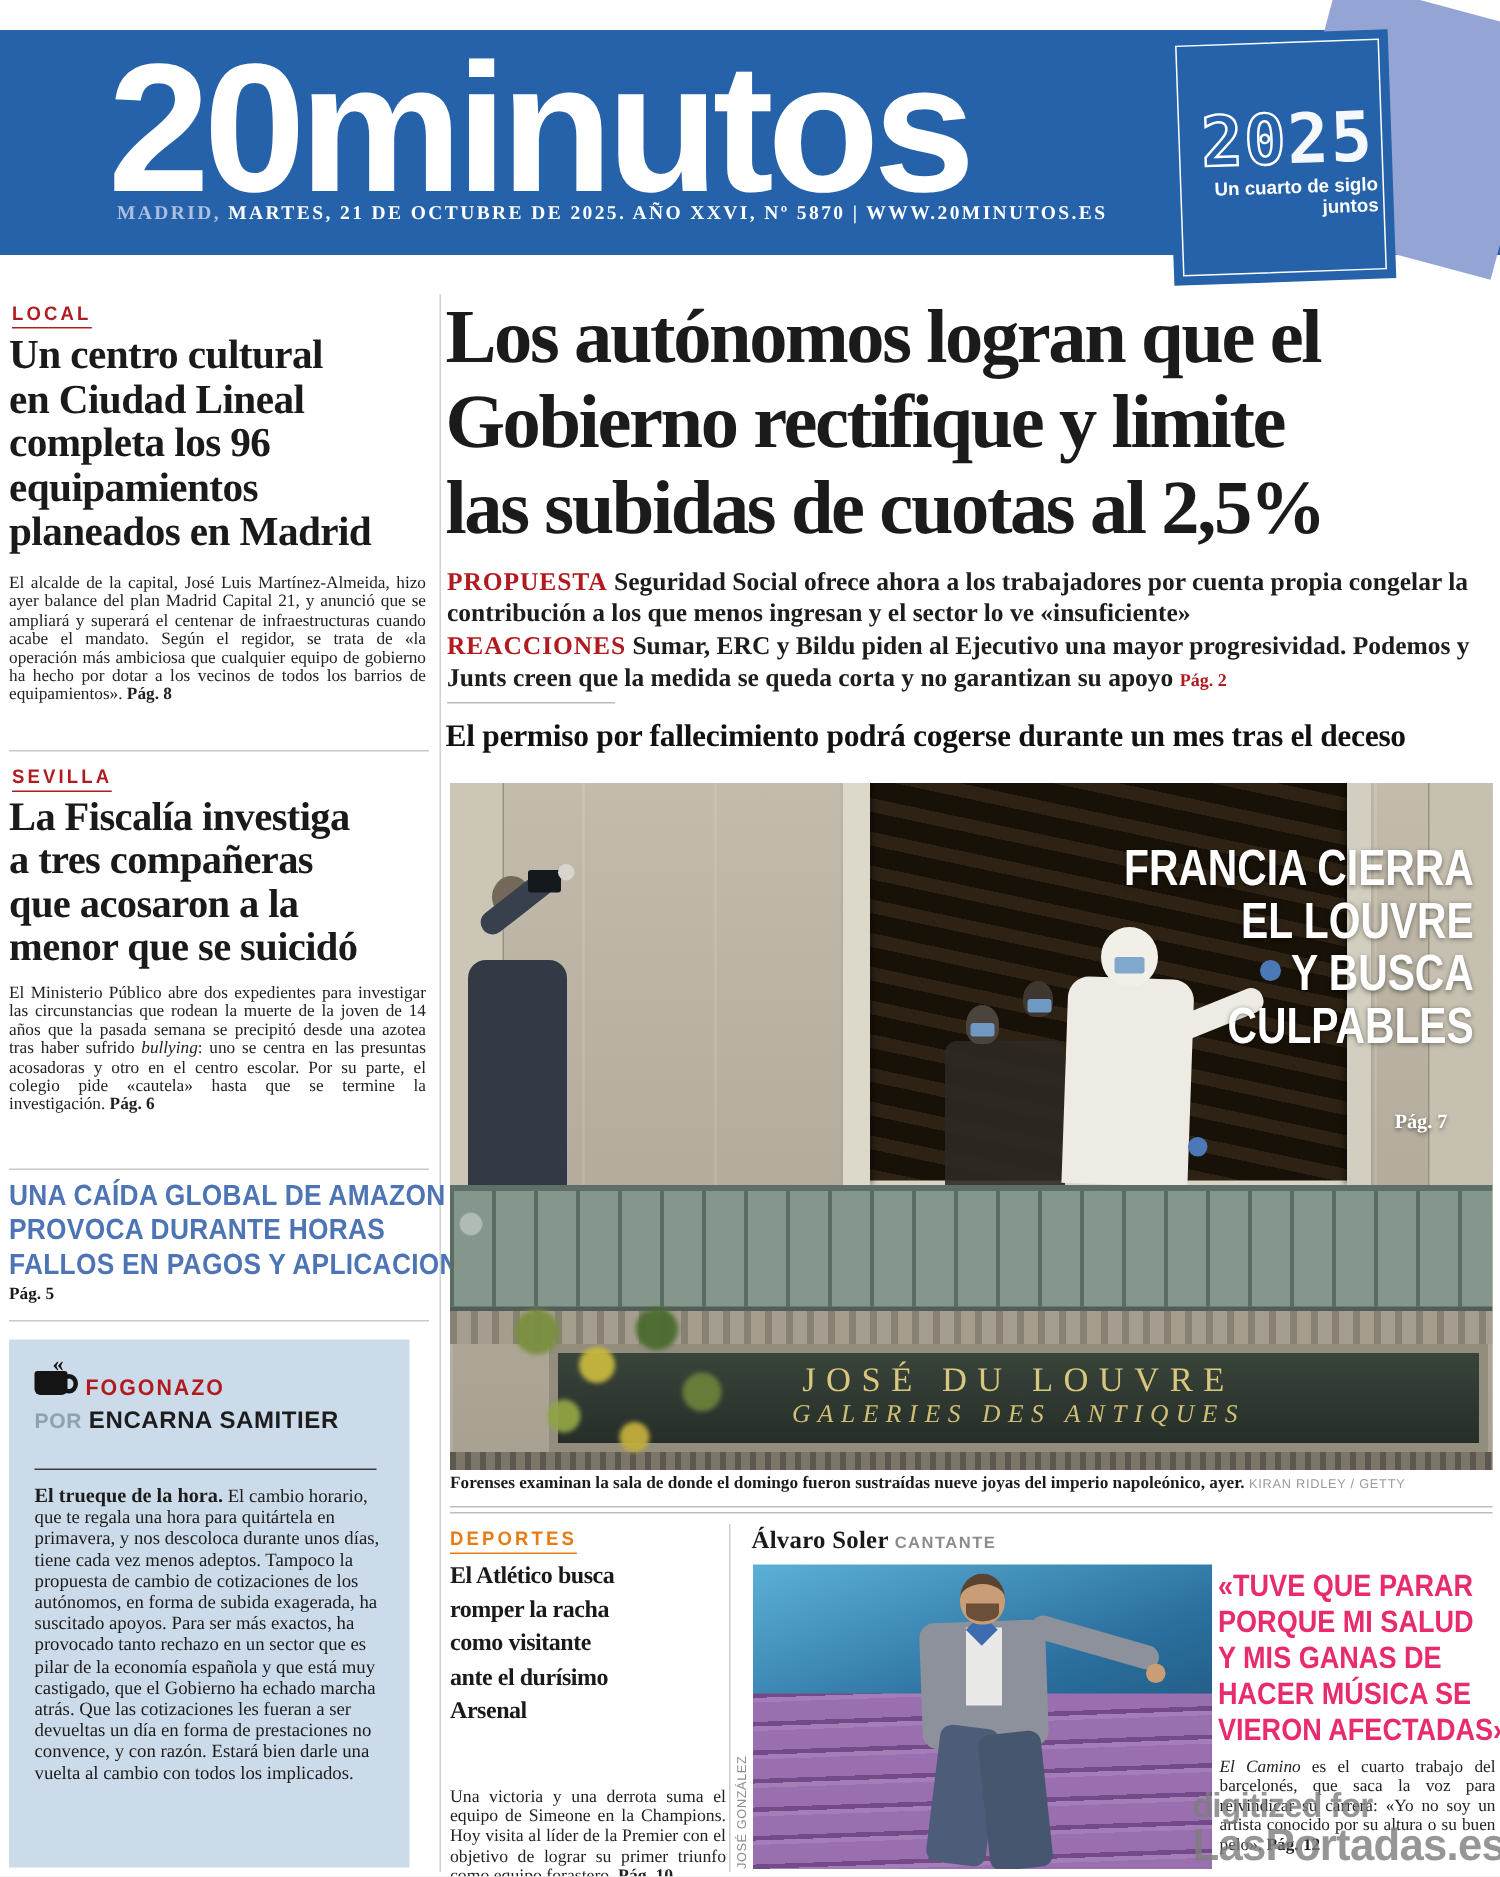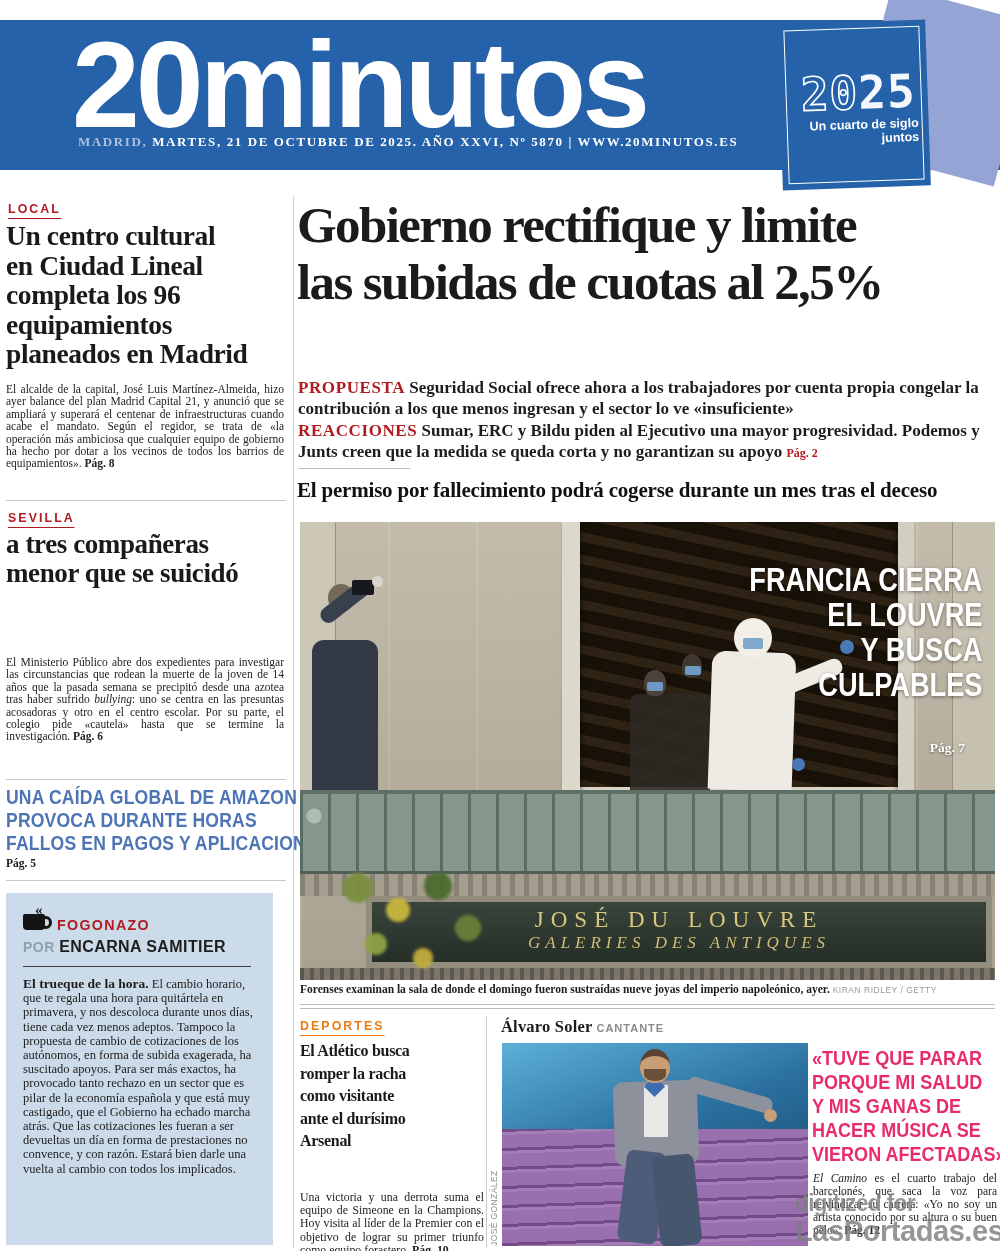--- a/index.html
+++ b/index.html
@@ -55,21 +55,21 @@
   .amazon-line {
     font-family:"Liberation Sans","DejaVu Sans",sans-serif; font-weight:bold;
     font-size:19.5px; line-height:23px; color:#4d74b5; white-space:nowrap;
     transform:scaleX(.9); transform-origin:left; letter-spacing:.2px;
   }
   .fogbox { left:6px; top:893px; width:267px; height:352px; background:#ccdbe9; padding:15px 17px 10px 17px; }
   .cup { position:relative; width:22px; height:16px; background:#141414; border-radius:2px 2px 4px 4px; display:inline-block; }
   .cup::after { content:""; position:absolute; right:-7px; top:2px; width:6px; height:7px; border:3px solid #141414; border-radius:50%; }
   .cup-quote { position:absolute; top:-12px; left:12px; font-size:15px; font-weight:bold; color:#141414; font-family:"Liberation Serif",serif; }
   .fog-kicker { font-family:"Liberation Sans","DejaVu Sans",sans-serif; font-weight:bold; font-size:15px; letter-spacing:1.4px; color:#b11b20; transform:scaleX(.95); transform-origin:left; display:inline-block; }
-  .fog-byline { margin-top:4px; border-bottom:1.5px solid #3c3c3c; padding-bottom:10px; width:228px; font-family:"Liberation Sans","DejaVu Sans",sans-serif; white-space:nowrap; }
+  .fog-byline { margin-top:4px; border-bottom:1.5px solid #3c3c3c; padding-bottom:22px; width:228px; font-family:"Liberation Sans","DejaVu Sans",sans-serif; white-space:nowrap; }
   .fog-por { font-weight:bold; font-size:14px; color:#90a0ae; letter-spacing:.5px; }
   .fog-author { font-weight:bold; font-size:16px; color:#1d1d1d; letter-spacing:.4px; }
   .fog-body { margin-top:10px; font-size:12.5px; line-height:14.2px; color:#1c1c1c; text-align:left; }
   .fog-lead { font-weight:bold; font-size:13.5px; }
 
   
   .mainhead { font-weight:bold; font-size:51px; line-height:57px; letter-spacing:-1.6px; color:#1b1b1b; white-space:nowrap; }
   .deck { width:699px; font-weight:bold; font-size:17px; line-height:21px; color:#1d1d1b; }
   .deck .lbl { color:#b11b20; letter-spacing:.6px; }
   .deck .pref { color:#b11b20; font-size:12px; }
@@ -181,21 +181,23 @@
     <div>completa los 96</div>
     <div>equipamientos</div>
     <div>planeados en Madrid</div>
   </div>
   <div class="abs lbody" style="left:6px; top:383px;"><span>El alcalde de la capital, José Luis Martínez-Almeida, hizo ayer balance del plan Madrid Capital 21, y anunció que se ampliará y superará el centenar de infraestructuras cuando acabe el mandato. Según el regidor, se trata de «la operación más ambiciosa que cualquier equipo de gobierno ha hecho por dotar a los vecinos de todos los barrios de equipamientos». </span><b>Pág. 8</b></div>
 
   <div class="abs hrule" style="left:6px; top:500px; width:280px;"></div>
 
   <div class="abs kicker red" style="left:8px; top:510px;">SEVILLA</div>
   <div class="abs lhead" style="left:6px; top:530px; font-size:27px; line-height:29px;">
+    <div>La Fiscalía investiga</div>
     <div>a tres compañeras</div>
+    <div>que acosaron a la</div>
     <div>menor que se suicidó</div>
   </div>
   <div class="abs lbody" style="left:6px; top:656px;"><span>El Ministerio Público abre dos expedientes para investigar las circunstancias que rodean la muerte de la joven de 14 años que la pasada semana se precipitó desde una azotea tras haber sufrido </span><i>bullying</i><span>: uno se centra en las presuntas acosadoras y otro en el centro escolar. Por su parte, el colegio pide «cautela» hasta que se termine la investigación. </span><b>Pág. 6</b></div>
 
   <div class="abs hrule" style="left:6px; top:779px; width:280px;"></div>
 
   <div class="abs" style="left:6px; top:786px;">
     <div class="amazon-line">UNA CAÍDA GLOBAL DE AMAZON</div>
     <div class="amazon-line">PROVOCA DURANTE HORAS</div>
     <div class="amazon-line">FALLOS EN PAGOS Y APLICACIONES</div>
@@ -211,20 +213,21 @@
     </div>
     <div class="fog-byline">
       <span class="fog-por">POR </span><span class="fog-author">ENCARNA SAMITIER</span>
     </div>
     <div class="fog-body">
       <span class="fog-lead">El trueque de la hora.</span><span> El cambio horario, que te regala una hora para quitártela en primavera, y nos descoloca durante unos días, tiene cada vez menos adeptos. Tampoco la propuesta de cambio de cotizaciones de los autónomos, en forma de subida exagerada, ha suscitado apoyos. Para ser más exactos, ha provocado tanto rechazo en un sector que es pilar de la economía española y que está muy castigado, que el Gobierno ha echado marcha atrás. Que las cotizaciones les fueran a ser devueltas un día en forma de prestaciones no convence, y con razón. Estará bien darle una vuelta al cambio con todos los implicados.</span>
     </div>
   </div>
 
   <div class="abs mainhead" style="left:297px; top:197px;">
+    <div>Los autónomos logran que el</div>
     <div>Gobierno rectifique y limite</div>
     <div>las subidas de cuotas al 2,5%</div>
   </div>
   <div class="abs deck" style="left:298px; top:377px;">
     <span class="lbl">PROPUESTA</span><span> Seguridad Social ofrece ahora a los trabajadores por cuenta propia congelar la contribución a los que menos ingresan y el sector lo ve «insuficiente»</span>
   </div>
   <div class="abs deck" style="left:298px; top:420px;">
     <span class="lbl">REACCIONES</span><span> Sumar, ERC y Bildu piden al Ejecutivo una mayor progresividad. Podemos y Junts creen que la medida se queda corta y no garantizan su apoyo </span><span class="pref">Pág. 2</span>
   </div>
   <div class="abs hrule" style="left:298px; top:468px; width:112px; background:#bbb;"></div>

